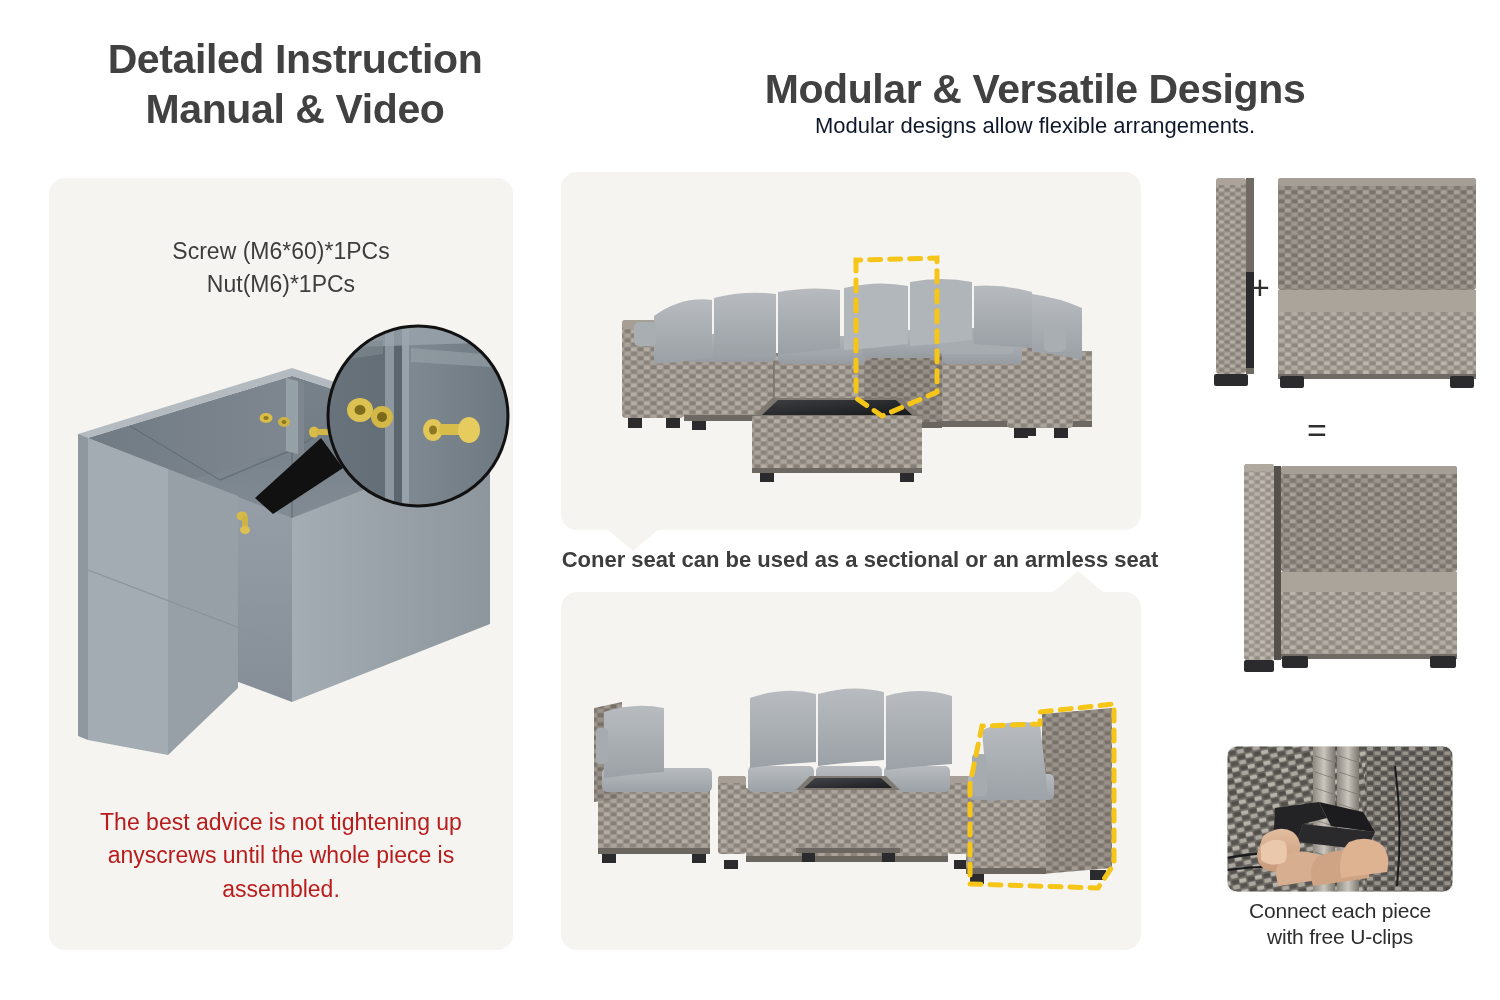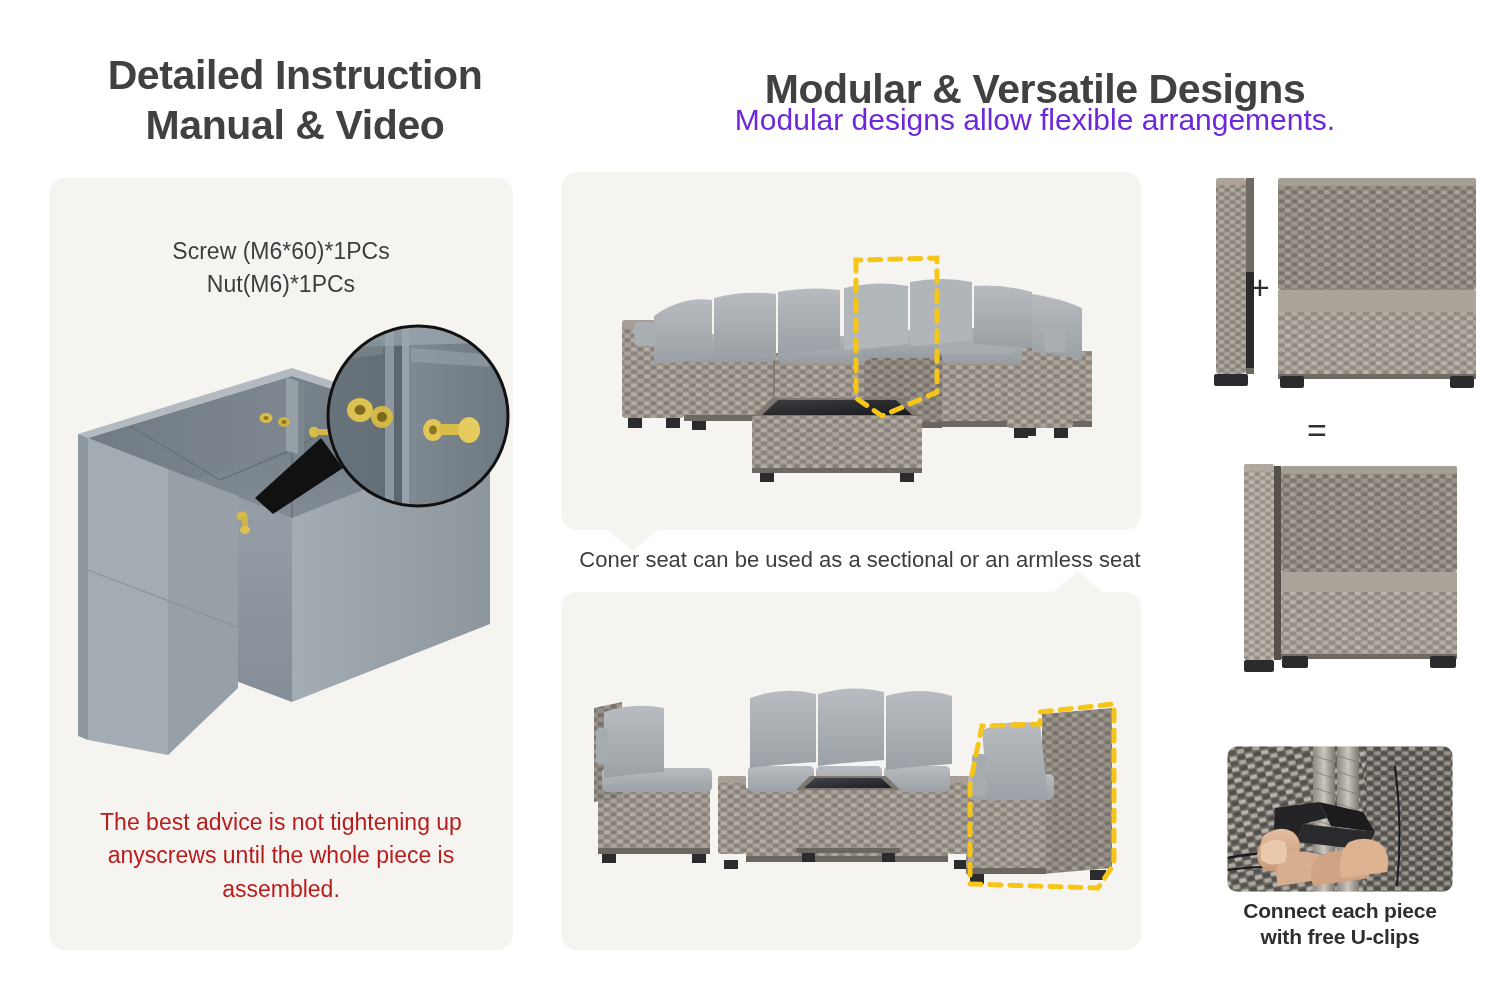--- a/index.html
+++ b/index.html
@@ -10,33 +10,32 @@
     overflow: hidden;
   }
   #root { position: relative; width: 1500px; height: 1000px; }
 
   
   .h-left {
     position: absolute; left: 40px; top: 34px; width: 510px;
     text-align: center; color: #414141;
     font-size: 41px; font-weight: bold; line-height: 1.22;
     letter-spacing: -0.4px;
-    margin-top: 16px;
   }
   .h-right {
     position: absolute; left: 655px; top: 38px; width: 760px;
     text-align: center; color: #414141;
     font-size: 41px; font-weight: bold; line-height: 1.15;
     letter-spacing: -0.4px;
     margin-top: 28px;
   }
   .sub-right {
-    position: absolute; left: 655px; top: 100px; width: 760px;
-    text-align: center; color: #6d28d9;
-    font-size: 30px; line-height: 1.3;
+    position: absolute; left: 655px; top: 112px; width: 760px;
+    text-align: center; color: #0f172a;
+    font-size: 22px; line-height: 1.3;
   }
 
   
   .card {
     position: absolute;
     background: #f6f4f0;
     border-radius: 16px;
   }
   #card-left   { left: 49px;  top: 178px; width: 464px; height: 772px; }
   #card-mid-top{ left: 561px; top: 172px; width: 580px; height: 358px; }
@@ -65,35 +64,35 @@
   }
   .advice {
     position: absolute; left: 69px; top: 806px; width: 424px;
     text-align: center; color: #b91c1c;
     font-size: 23px; line-height: 1.45;
   }
 
   
   .mid-caption {
     position: absolute; left: 540px; top: 547px; width: 640px;
-    text-align: center; color: #3d3d3d; font-size: 22px;
+    text-align: center; color: #3d3d3d; font-size: 22px; font-weight: bold;
   }
 
   
   .op-symbol {
     position: absolute; color: #2e2e2e; font-size: 34px;
     font-weight: normal; text-align: center; line-height: 1;
   }
   #plus-symbol  { left: 1240px; top: 270px; width: 40px; }
   #equals-symbol{ left: 1297px; top: 413px; width: 40px; }
 
   .uclip-caption {
     position: absolute; left: 1190px; top: 898px; width: 300px;
     text-align: center; color: #2e2e2e;
-    font-size: 21px; font-weight: bold; line-height: 1.22;
+    font-size: 21px; font-weight: normal; line-height: 1.22;
     letter-spacing: -0.2px;
   }
 
   
   .img { position: absolute; }
   svg { display: block; }
 </style>
 </head>
 <body>
 

